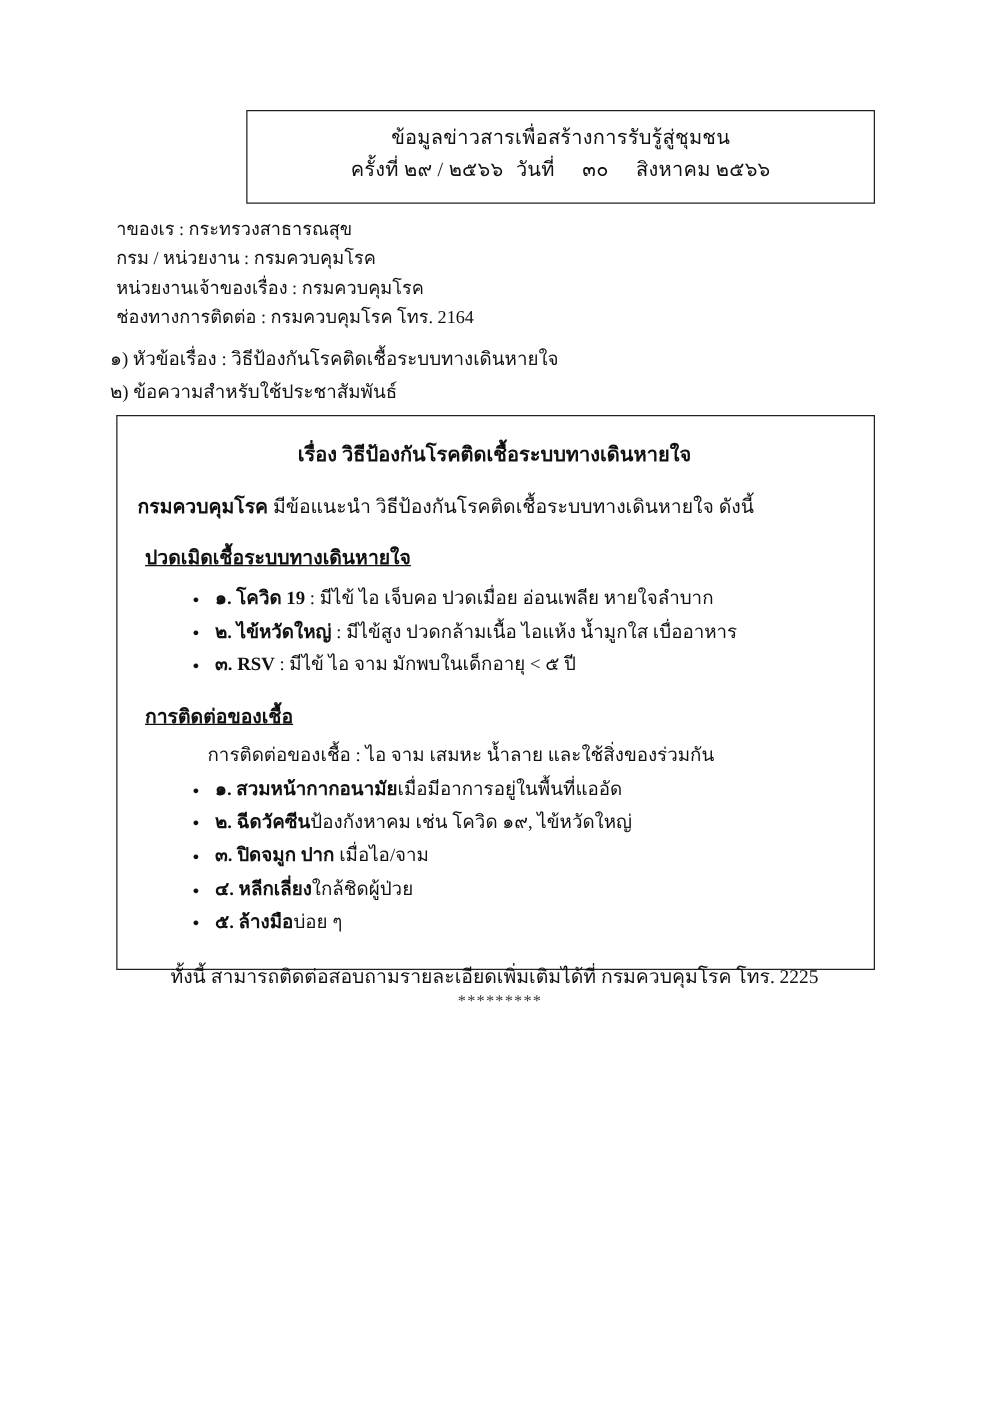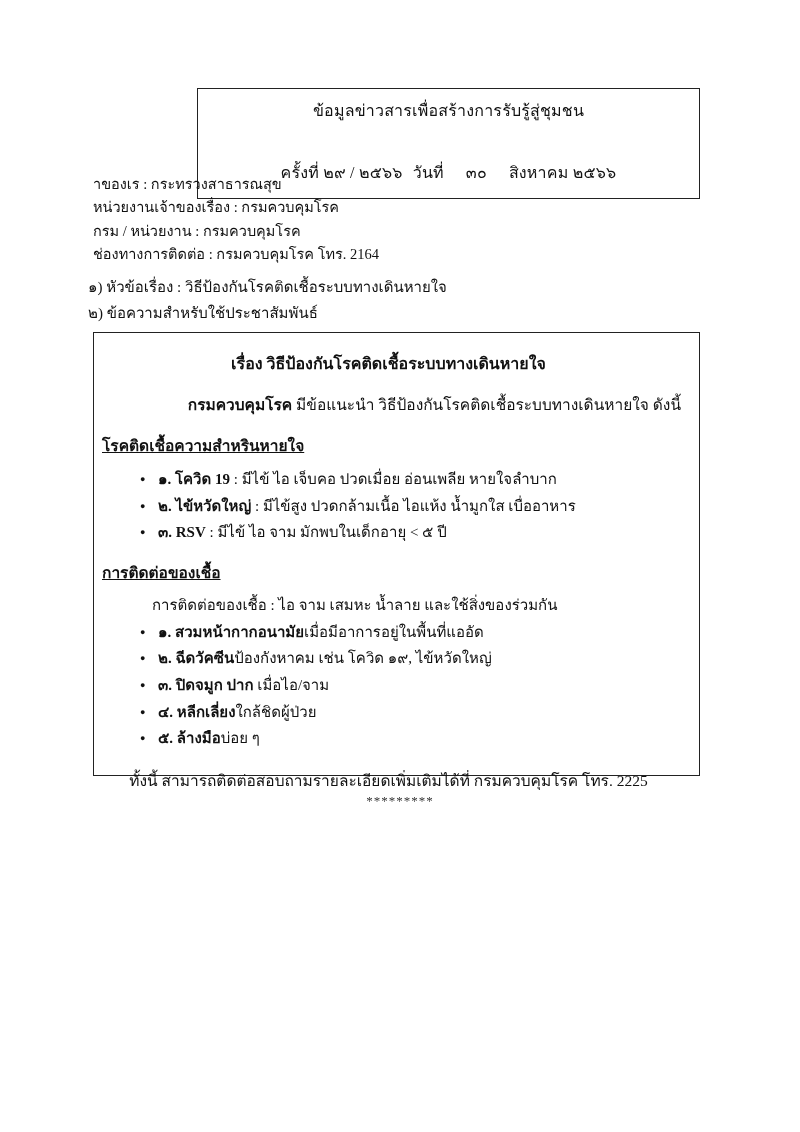--- a/index.html
+++ b/index.html
@@ -35,21 +35,20 @@
   }
   .header-line-1 {
     font-size: 16px;
     line-height: 1.5;
     letter-spacing: 0.2px;
   }
   .header-line-2 {
     font-size: 16px;
     line-height: 1.7;
     letter-spacing: 0.2px;
-    margin-top: 36px;
   }
   .header-line-2 .sp-a { display: inline-block; width: 10px; }
   .header-line-2 .sp-b { display: inline-block; width: 22px; }
   .header-line-2 .sp-c { display: inline-block; width: 22px; }
 
   
   .meta {
     position: absolute;
     left: 93px;
     top: 173px;
@@ -77,30 +76,30 @@
 
   
   .content-box {
     position: absolute;
     left: 93px;
     top: 332px;
     width: 607px;
     height: 444px;
     box-sizing: border-box;
     border: 1px solid #222222;
-    padding: 14px 18px 10px 2px;
+    padding: 14px 18px 10px 16px;
   }
   .c-title {
     text-align: center;
     font-weight: bold;
     font-size: 16px;
     margin: 4px 0 16px 0;
   }
   .c-intro {
-    text-align: right;
+    text-align: left;
     font-size: 15.5px;
     margin-bottom: 16px;
   }
   .c-intro b { font-weight: bold; }
 
   .sect-head {
     font-weight: bold;
     font-size: 15.5px;
     text-decoration: underline;
     margin: 0 0 8px 6px;
@@ -160,36 +159,36 @@
 
   <div class="header-box">
     <div class="header-line-1">ข้อมูลข่าวสารเพื่อสร้างการรับรู้สู่ชุมชน</div>
     <div class="header-line-2">
       <span>ครั้งที่ ๒๙ / ๒๕๖๖</span><span class="sp-a"></span><span>วันที่</span><span class="sp-b"></span><span>๓๐</span><span class="sp-c"></span><span>สิงหาคม</span> <span>๒๕๖๖</span>
     </div>
   </div>
 
   <div class="meta">
     <div>าของเร : กระทรวงสาธารณสุข</div>
+    <div>กรม / หน่วยงาน : กรมควบคุมโรค</div>
     <div>หน่วยงานเจ้าของเรื่อง : กรมควบคุมโรค</div>
-    <div>กรม / หน่วยงาน : กรมควบคุมโรค</div>
     <div>ช่องทางการติดต่อ : กรมควบคุมโรค โทร. 2164</div>
   </div>
 
   <div class="topic-1">๑) หัวข้อเรื่อง : วิธีป้องกันโรคติดเชื้อระบบทางเดินหายใจ</div>
   <div class="topic-2">๒) ข้อความสำหรับใช้ประชาสัมพันธ์</div>
 
   <div class="content-box">
     <div class="c-title">เรื่อง  วิธีป้องกันโรคติดเชื้อระบบทางเดินหายใจ</div>
 
     <div class="c-intro">
       <b>กรมควบคุมโรค</b><span> มีข้อแนะนำ วิธีป้องกันโรคติดเชื้อระบบทางเดินหายใจ ดังนี้</span>
     </div>
 
-    <div class="sect-head">โรคติดเชื้อความสำหรินหายใจ</div>
+    <div class="sect-head">ปวดเมิดเชื้อระบบทางเดินหายใจ</div>
     <ul class="items">
       <li>
         <span class="num">๑.</span>
         <span class="lbl">โควิด 19</span>
         <span>: มีไข้ ไอ เจ็บคอ ปวดเมื่อย อ่อนเพลีย หายใจลำบาก</span>
       </li>
       <li>
         <span class="num">๒.</span>
         <span class="lbl">ไข้หวัดใหญ่</span>
         <span>: มีไข้สูง ปวดกล้ามเนื้อ ไอแห้ง น้ำมูกใส เบื่ออาหาร</span>

